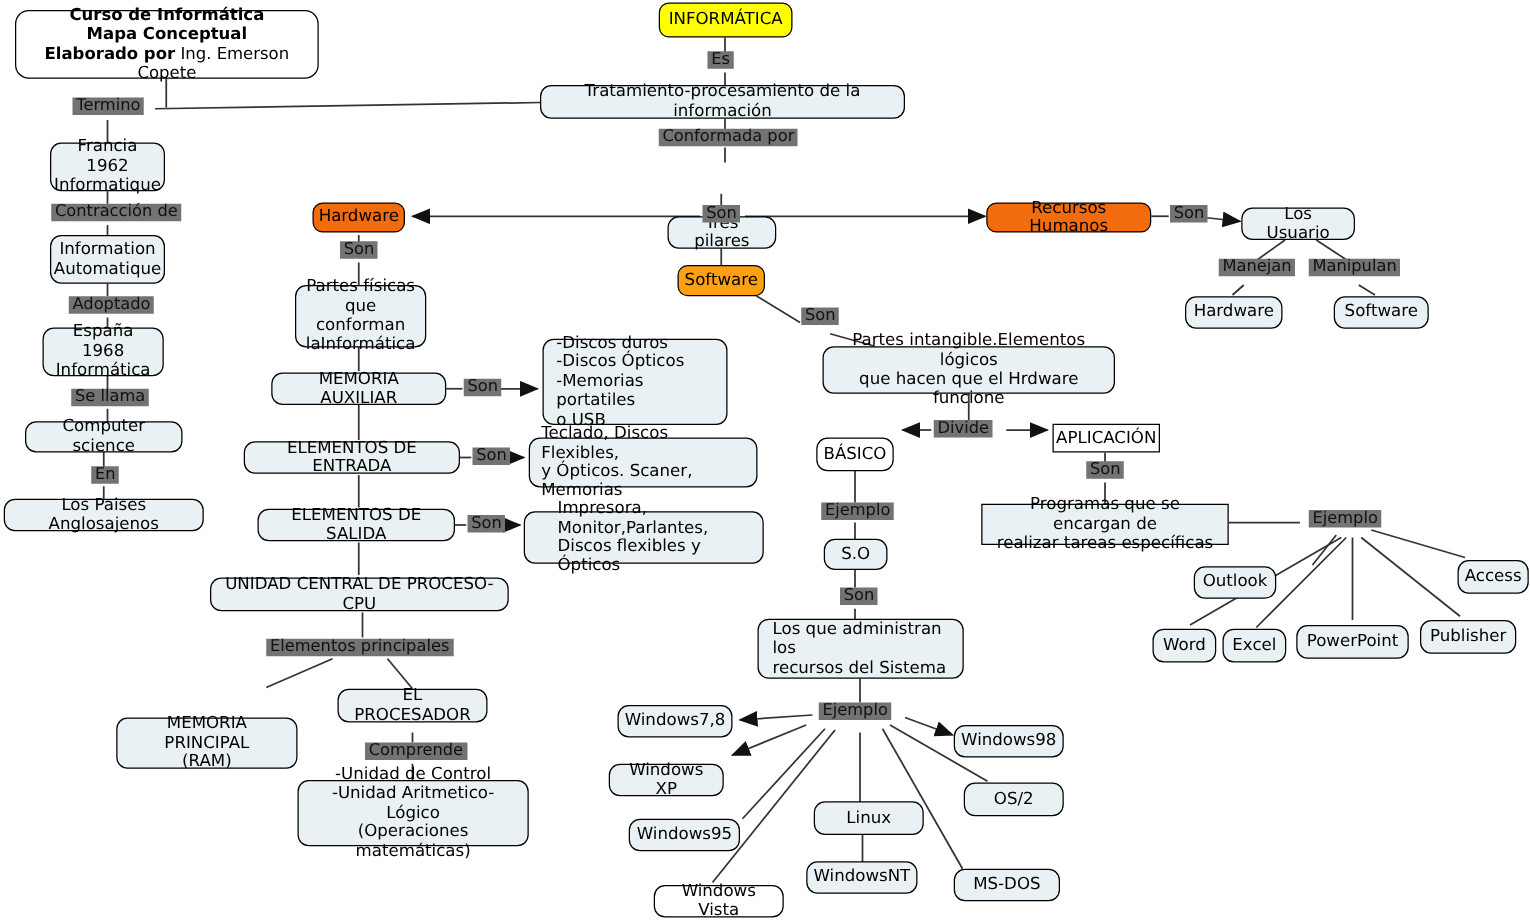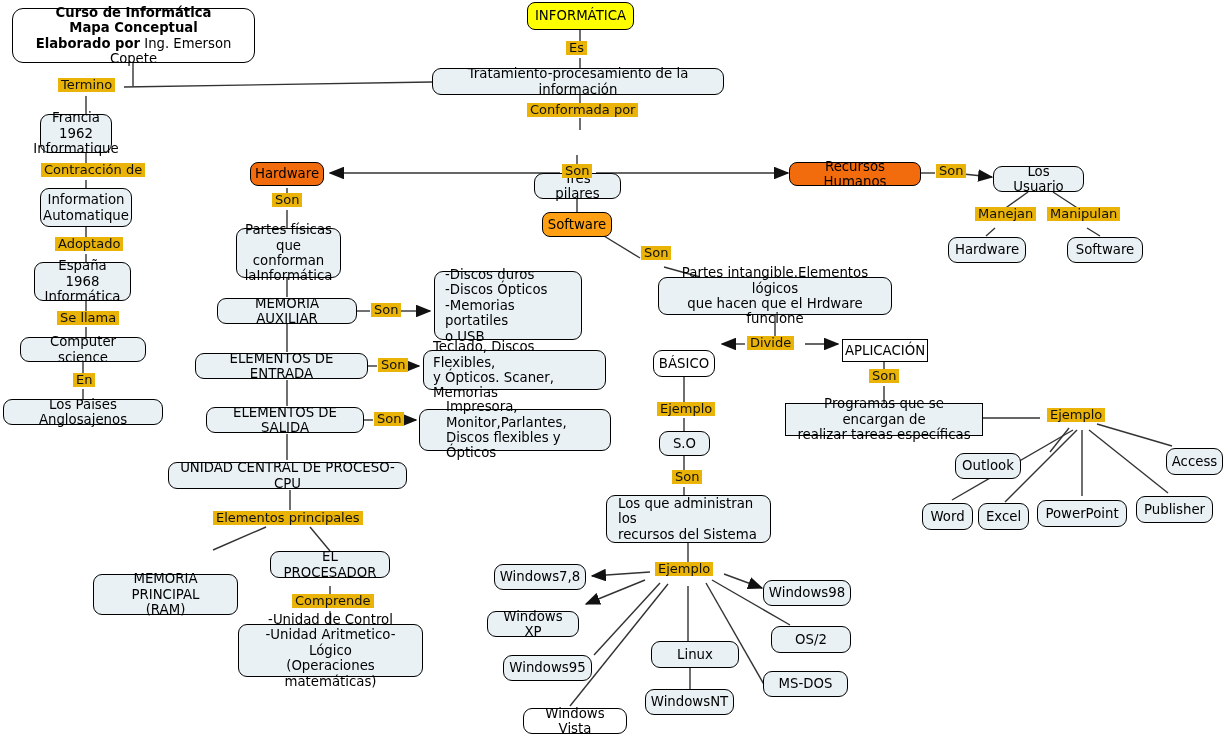--- a/index.html
+++ b/index.html
@@ -16,21 +16,21 @@
         font-size:13.3px;white-space:pre-line;}
   .node.sq{border-radius:0;}
   .node.white{background:#ffffff;}
   .node.yellow{background:#ffff00;border-radius:8px;border-width:1.6px;}
   .node.orange{background:#f26c0d;border-radius:8px;border-width:1.7px;}
   .node.orange2{background:#ffa012;border-radius:8px;border-width:1.7px;}
   .node.title{background:#ffffff;border-radius:11px;border-width:1.5px;
               flex-direction:column;padding:6px 10px;font-size:13.2px;}
   .node.title b{font-weight:bold;}
 
-  .lbl{position:absolute;background:#eab308;color:#111;font-size:13px;
+  .lbl{position:absolute;background:#737373;color:#111;font-size:13px;
        padding:0 3px;white-space:nowrap;line-height:1.1;}
 </style>
 </head>
 <body>
 
 <div id="canvas">
 
   <svg id="edges" viewBox="0 0 1224 737">
     <defs>
       <marker id="arr" markerWidth="11" markerHeight="9" refX="10" refY="4.5" orient="auto">
@@ -153,21 +153,21 @@
   <div class="node orange2" style="left:542px;top:212px;width:70px;height:25px;">Software</div>
   <div class="node orange" style="left:789px;top:162px;width:132px;height:24px;">Recursos Humanos</div>
   <div class="lbl" style="left:936px;top:164px;">Son</div>
   <div class="node" style="left:993px;top:166px;width:91px;height:26px;">Los Usuario</div>
   <div class="lbl" style="left:975px;top:207px;">Manejan</div>
   <div class="lbl" style="left:1047px;top:207px;">Manipulan</div>
   <div class="node" style="left:948px;top:237px;width:78px;height:26px;">Hardware</div>
   <div class="node" style="left:1067px;top:237px;width:76px;height:26px;">Software</div>
 
   <div class="lbl" style="left:58px;top:78px;">Termino</div>
-  <div class="node" style="left:40px;top:114px;width:72px;height:39px;">Francia 1962
+  <div class="node" style="left:40px;top:114px;width:92px;height:39px;">Francia 1962
 Informatique</div>
   <div class="lbl" style="left:41px;top:163px;">Contracción de</div>
   <div class="node" style="left:40px;top:188px;width:92px;height:39px;">Information
 Automatique</div>
   <div class="lbl" style="left:55px;top:237px;">Adoptado</div>
   <div class="node" style="left:34px;top:262px;width:97px;height:39px;">España 1968
 Informática</div>
   <div class="lbl" style="left:57px;top:311px;">Se llama</div>
   <div class="node" style="left:20px;top:337px;width:126px;height:25px;">Computer science</div>
   <div class="lbl" style="left:73px;top:373px;">En</div>
@@ -222,21 +222,21 @@
   <div class="lbl" style="left:655px;top:562px;">Ejemplo</div>
 
   <div class="node" style="left:494px;top:564px;width:92px;height:26px;">Windows7,8</div>
   <div class="node" style="left:487px;top:611px;width:92px;height:26px;">Windows XP</div>
   <div class="node" style="left:503px;top:655px;width:89px;height:26px;">Windows95</div>
   <div class="node white" style="left:523px;top:708px;width:104px;height:26px;">Windows Vista</div>
   <div class="node" style="left:651px;top:641px;width:88px;height:27px;">Linux</div>
   <div class="node" style="left:645px;top:689px;width:89px;height:26px;">WindowsNT</div>
   <div class="node" style="left:763px;top:580px;width:88px;height:26px;">Windows98</div>
   <div class="node" style="left:771px;top:626px;width:80px;height:27px;">OS/2</div>
-  <div class="node" style="left:763px;top:671px;width:85px;height:26px;">MS-DOS</div>
+  <div class="node" style="left:763px;top:695px;width:85px;height:26px;">MS-DOS</div>
 
   <div class="lbl" style="left:1047px;top:408px;">Ejemplo</div>
   <div class="node" style="left:932px;top:453px;width:66px;height:26px;margin-left:23px;">Outlook</div>
   <div class="node" style="left:922px;top:503px;width:51px;height:27px;">Word</div>
   <div class="node" style="left:978px;top:503px;width:51px;height:27px;">Excel</div>
   <div class="node" style="left:1037px;top:500px;width:90px;height:27px;">PowerPoint</div>
   <div class="node" style="left:1136px;top:496px;width:77px;height:27px;">Publisher</div>
   <div class="node" style="left:1166px;top:448px;width:57px;height:27px;">Access</div>
 
 </div>

